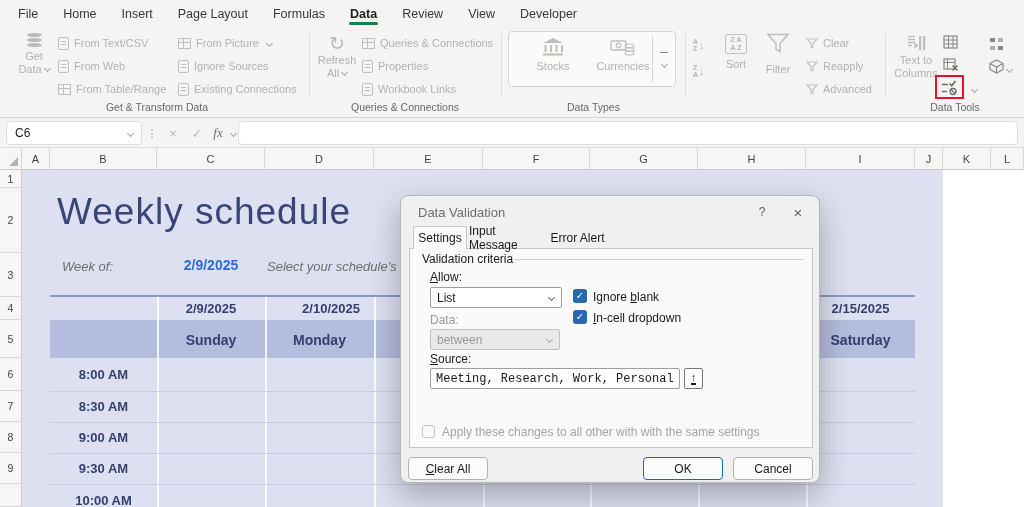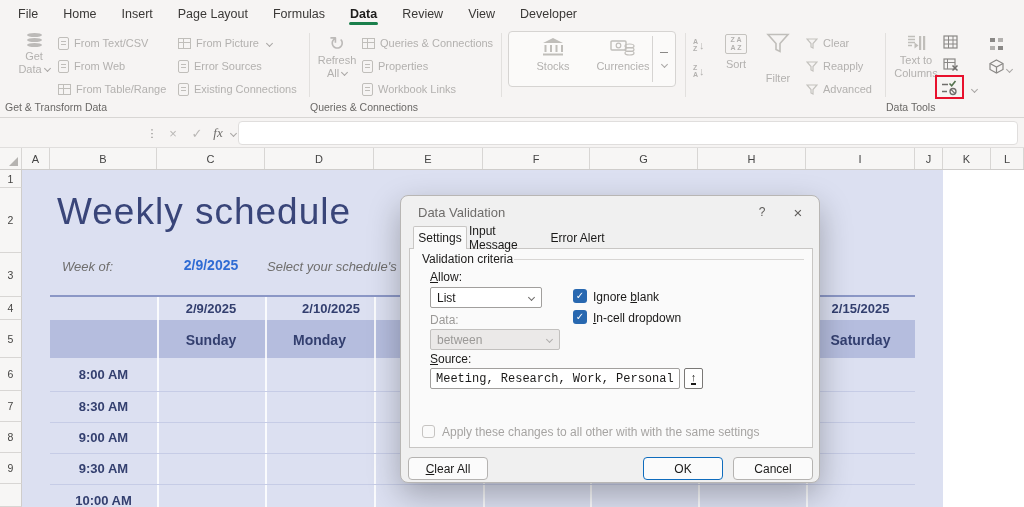--- a/index.html
+++ b/index.html
@@ -9,21 +9,21 @@
 
   
   .menubar{position:absolute;left:0;top:0;width:1024px;height:27px;background:#f6f4f3;display:flex;align-items:center;gap:21px;padding-left:16px;font-size:12.5px;color:#3a3836}
   .mi{position:relative;padding:4px 2px;cursor:default;white-space:nowrap}
   .mi.active{font-weight:700;color:#1e1d1c}
   .mi.active::after{content:"";position:absolute;left:1px;right:1px;bottom:0;height:2.6px;background:#1a7f4b;border-radius:2px}
 
   
   .ribbon{position:absolute;left:0;top:27px;width:1024px;height:91px;background:#f6f4f3;border-bottom:1px solid #d8d6d4}
   .rsep{position:absolute;top:6px;width:1px;height:64px;background:#e2e0de}
-  .rlabel{position:absolute;top:74px;font-size:10.5px;color:#6a6866;white-space:nowrap}
+  .rlabel{position:absolute;top:74px;font-size:10.5px;color:#6a6866;text-align:center;white-space:nowrap}
   .ritem{position:absolute;display:flex;align-items:center;gap:5px;font-size:11px;color:#b3b1af;height:16px;white-space:nowrap}
   .rbig{position:absolute;display:flex;flex-direction:column;align-items:center;font-size:11px;color:#b3b1af;line-height:13px;text-align:center}
   .chev{display:inline-block;width:5px;height:5px;border-right:1.3px solid #a8a6a4;border-bottom:1.3px solid #a8a6a4;transform:rotate(45deg);margin-left:3px;vertical-align:2px}
   .i-doc{display:inline-block;width:11px;height:13px;border:1.4px solid #c0beba;border-radius:2px;position:relative;flex:none}
   .i-doc::after{content:"";position:absolute;left:2px;top:3px;width:5px;height:1.4px;background:#c0beba;box-shadow:0 3px 0 #c0beba}
   .i-table{display:inline-block;width:13px;height:11px;border:1.4px solid #c0beba;flex:none;
     background:linear-gradient(#c0beba,#c0beba) 0 3px/100% 1.2px no-repeat,linear-gradient(#c0beba,#c0beba) 4px 0/1.2px 100% no-repeat}
   .i-db{width:15px;height:4px;border-radius:50%;background:#bcbab8;box-shadow:0 5px 0 #bcbab8,0 10px 0 #bcbab8;margin-bottom:13px}
   .gallery{position:absolute;left:508px;top:4px;width:168px;height:56px;border:1px solid #d6d4d2;border-radius:4px;background:#fbfaf9}
   .gitem{position:absolute;top:5px;width:64px;display:flex;flex-direction:column;align-items:center;font-size:11px;color:#b3b1af;gap:3px}
@@ -123,21 +123,21 @@
         <span class="i-table"></span>
         <span>From Table/Range</span>
       </div>
     <div class="ritem" style="left:178px;top:8px">
         <span class="i-table"></span>
         <span>From Picture</span>
         <span class="chev"></span>
       </div>
     <div class="ritem" style="left:178px;top:31px">
         <span class="i-doc"></span>
-        <span>Error Sources</span>
+        <span>Ignore Sources</span>
       </div>
     <div class="ritem" style="left:178px;top:54px">
         <span class="i-doc"></span>
         <span>Existing Connections</span>
       </div>
     <div class="rlabel" style="left:5px;width:304px">Get &amp; Transform Data</div>
 
     <div class="rbig" style="left:315px;top:6px;width:44px">
       <span style="font-size:19px;line-height:21px;color:#bcbab8">↻</span>
       <span>Refresh</span>
@@ -174,20 +174,21 @@
             <rect x="1" y="16.5" width="20" height="2" fill="#c0beba"></rect>
           </svg>
         <span>Stocks</span>
       </div>
       <div style="position:absolute;right:22px;top:4px;bottom:4px;width:1px;background:#d6d4d2"></div>
       <div style="position:absolute;right:4px;top:20px;width:14px;text-align:center">
         <div style="width:8px;height:1.4px;background:#8a8886;margin:0 auto 2px"></div>
         <span class="chev" style="margin:0"></span>
       </div>
     </div>
+    <div class="rlabel" style="left:502px;width:183px">Data Types</div>
 
     <div class="smini" style="left:693px;top:11px">
         <span style="display:flex;flex-direction:column">
           <span>A</span>
           <span>Z</span>
         </span>
         <span class="ar">↓</span>
       </div>
     <div class="smini" style="left:693px;top:37px">
         <span style="display:flex;flex-direction:column">
@@ -200,21 +201,21 @@
       <span class="zaaz">
           <span>Z A</span>
           <span>A Z</span>
         </span>
       <span style="margin-top:4px">Sort</span>
     </div>
     <div class="rbig" style="left:758px;top:6px;width:40px">
       <svg width="24" height="21" viewBox="0 0 24 21">
           <path d="M2 1.5h20l-8 9v8l-4-2v-6z" fill="none" stroke="#c0beba" stroke-width="1.6"></path>
         </svg>
-      <span style="margin-top:18px">Filter</span>
+      <span style="margin-top:9px">Filter</span>
     </div>
     <div class="ritem" style="left:806px;top:8px">
         <svg width="12" height="11">
           <path d="M1 1h10l-4 4.5v4.5l-2-1v-3.5z" fill="none" stroke="#c4c2be" stroke-width="1.2"></path>
         </svg>
         <span>Clear</span>
       </div>
     <div class="ritem" style="left:806px;top:31px">
         <svg width="12" height="11">
           <path d="M1 1h10l-4 4.5v4.5l-2-1v-3.5z" fill="none" stroke="#c4c2be" stroke-width="1.2"></path>
@@ -263,20 +264,24 @@
     <div class="abs" style="left:989px;top:32px"><svg width="15" height="15">
           <path d="M7.5 1L14 4.5v6L7.5 14 1 10.5v-6z" fill="none" stroke="#8a8886" stroke-width="1.2"></path>
           <path d="M1 4.5l6.5 3.5L14 4.5M7.5 8v6" fill="none" stroke="#8a8886" stroke-width="1.2"></path>
         </svg><span class="chev"></span></div>
     <div class="rlabel" style="left:886px;width:138px">Data Tools</div>
   </div>
 
   <div class="redbox"></div>
 
   <div class="fbar">
+    <div class="namebox">
+        <span>C6</span>
+        <span class="chev"></span>
+      </div>
     <div class="fbtn" style="left:147px;width:10px;color:#8a8886;font-size:11px">⋮</div>
     <div class="fbtn" style="left:162px;width:22px">
         <span>×</span>
       </div>
     <div class="fbtn" style="left:186px;width:22px">
         <span>✓</span>
       </div>
     <div class="fbtn" style="left:208px;width:20px;color:#6e6c6a;font-style:italic;font-family:'Liberation Serif',serif">
         <span>fx</span>
       </div>
@@ -357,21 +362,21 @@
 
     <div class="tab active" style="left:12px;width:54px">Settings</div>
     <div class="tab" style="left:68px;width:74px">Input Message</div>
     <div class="tab" style="left:144px;width:65px">Error Alert</div>
 
     <div class="panel">
       <div style="position:absolute;left:12px;top:3px">Validation criteria</div>
       <div style="position:absolute;left:104px;right:8px;top:10px;height:1px;background:#d8d6d4"></div>
 
       <div style="position:absolute;left:20px;top:21px"><span class="u">A</span><span>llow:</span></div>
-      <div class="combo" style="left:20px;top:38px;width:112px">
+      <div class="combo" style="left:20px;top:38px;width:132px">
           <span>List</span>
           <span class="chev"></span>
         </div>
 
       <div class="cbx" style="left:163px;top:40px"><span>✓</span></div>
       <div style="position:absolute;left:183px;top:41px"><span>Ignore </span><span class="u">b</span><span>lank</span></div>
 
       <div class="cbx" style="left:163px;top:61px"><span>✓</span></div>
       <div style="position:absolute;left:183px;top:62px"><span class="u">I</span><span>n-cell dropdown</span></div>
 

